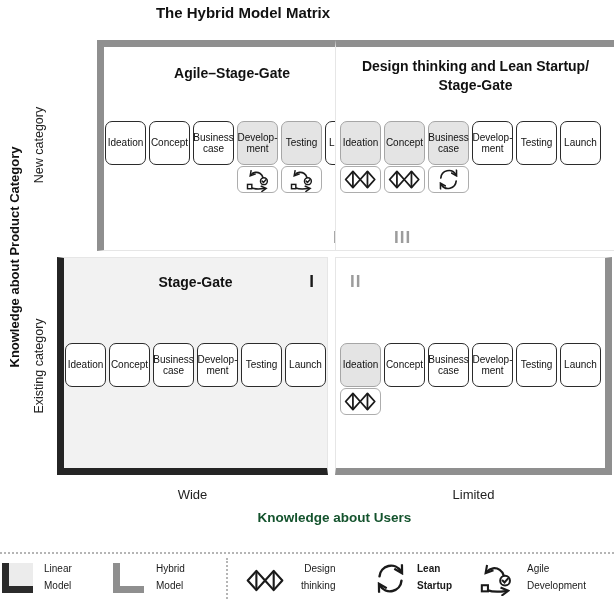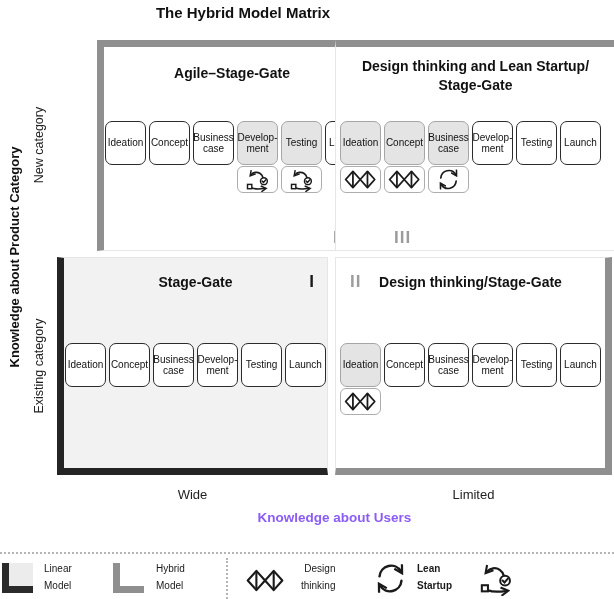--- a/index.html
+++ b/index.html
@@ -57,21 +57,21 @@
   .y-main { position:absolute; top:257px; left:14px; transform:translate(-50%,-50%) rotate(-90deg);
     font-weight:bold; font-size:13px; white-space:nowrap; color:#111; }
   .y-sub { position:absolute; transform:translate(-50%,-50%) rotate(-90deg);
     font-size:12.5px; white-space:nowrap; color:#222; }
   .y-new { top:145px; left:39px; }
   .y-existing { top:366px; left:39px; }
   .x-sub { position:absolute; text-align:center; font-size:13px; color:#222; }
   .x-wide { top:487px; left:57px; width:271px; }
   .x-limited { top:487px; left:335px; width:277px; }
   .x-main { position:absolute; top:510px; left:57px; width:555px; text-align:center;
-    font-weight:bold; font-size:13.5px; color:#8b5cf6; }
+    font-weight:bold; font-size:13.5px; color:#14532d; }
 
   
   .legend { position:absolute; left:0; top:552px; width:614px; height:47px;
     border-top:2px dotted #b5b5b5; }
   .lg-divider { position:absolute; left:226px; top:4px; height:41px; border-left:2px dotted #b5b5b5; }
   .lg-swatch { position:absolute; top:9px; width:31px; height:30px; }
   .lg-swatch.linear { left:2px; border-left:7px solid #2b2b2b; border-bottom:7px solid #2b2b2b; background:#ececec; }
   .lg-swatch.hybrid { left:113px; border-left:7px solid #8f8f8f; border-bottom:7px solid #8f8f8f; background:#ffffff; }
   .lg-label { position:absolute; top:6px; font-size:10px; line-height:17px;
     white-space:pre-line; color:#1a1a1a; }
@@ -217,21 +217,20 @@
       <div class="stage">
         <div class="sbox">Testing</div>
       </div>
       <div class="stage">
         <div class="sbox">Launch</div>
       </div>
     </div>
   </div>
 
   <div class="quad quad-br">
-    <div class="qtitle">Design thinking/Stage-Gate</div>
     <div class="qnum num-br">II</div>
     <div class="stages">
       <div class="stage">
         <div class="sbox shaded">Ideation</div>
         <div class="ibox">
           <svg width="36" height="21">
               <use href="#sym-dd"></use>
             </svg>
         </div>
       </div>
@@ -279,15 +278,17 @@
 
     <svg class="lg-icon icn-lean" width="33" height="33">
         <use href="#sym-lean"></use>
       </svg>
     <div class="lg-label lbl-lean">Lean
 Startup</div>
 
     <svg class="lg-icon icn-agile" width="38" height="34">
         <use href="#sym-agile"></use>
       </svg>
+    <div class="lg-label lbl-agile">Agile
+Development</div>
   </div>
 
 </div>
 
 </body></html>

